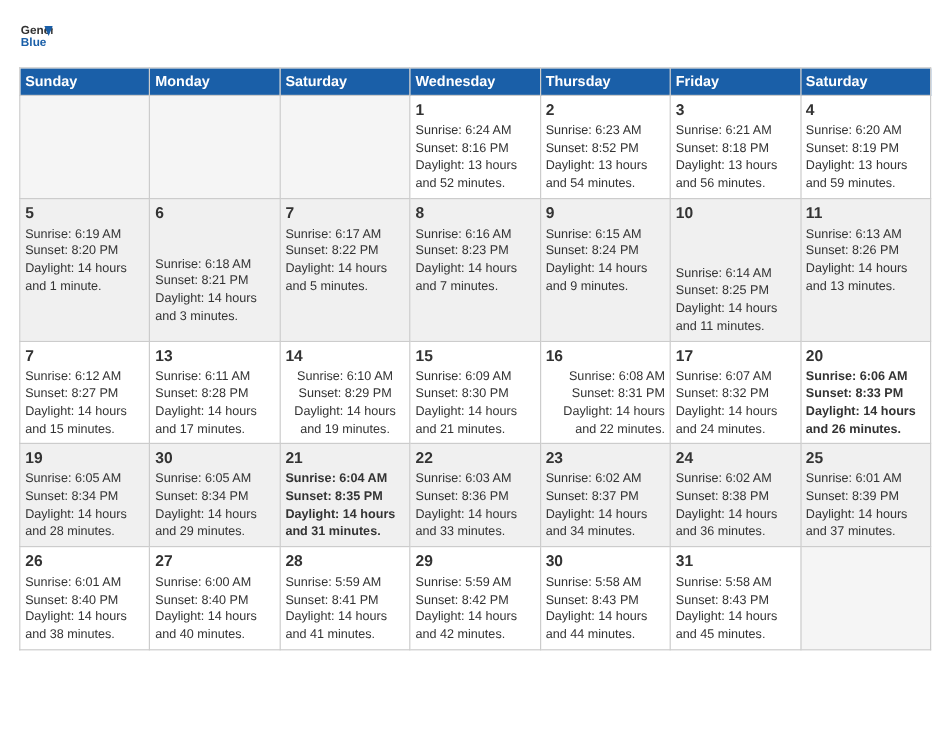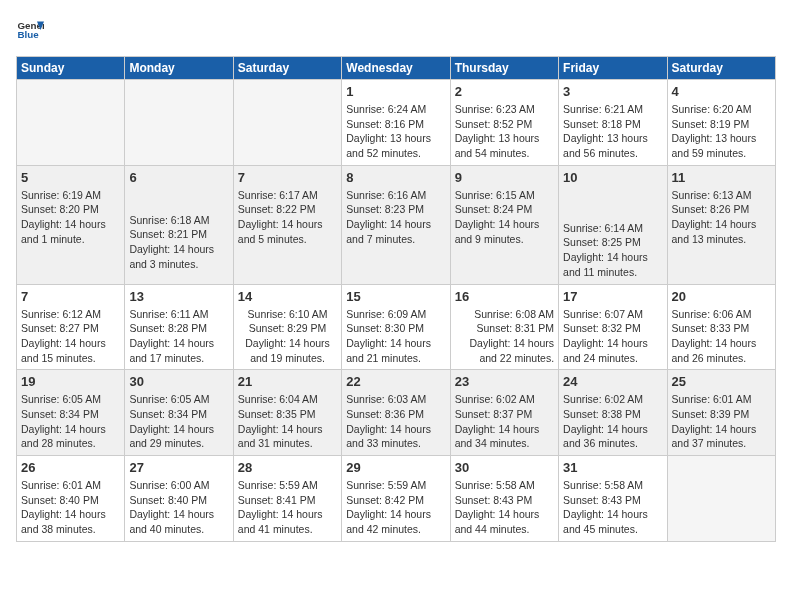--- a/index.html
+++ b/index.html
@@ -228,21 +228,21 @@
         </td>
         <td>
           <div class="day-number">17</div>
           <div class="day-info" style="white-space: pre-line;">Sunrise: 6:07 AM
 Sunset: 8:32 PM
 Daylight: 14 hours
 and 24 minutes.</div>
         </td>
         <td>
           <div class="day-number">20</div>
-          <div class="day-info" style="white-space: pre-line;">Sunrise: 6:06 AM
+          <div class="day-info" style="white-space: pre-line; font-weight: bold;">Sunrise: 6:06 AM
 Sunset: 8:33 PM
 Daylight: 14 hours
 and 26 minutes.</div>
         </td>
       </tr>
       <tr class="row-alt">
         <td>
           <div class="day-number">19</div>
           <div class="day-info" style="white-space: pre-line;">Sunrise: 6:05 AM
 Sunset: 8:34 PM
@@ -251,21 +251,21 @@
         </td>
         <td>
           <div class="day-number">30</div>
           <div class="day-info" style="white-space: pre-line;">Sunrise: 6:05 AM
 Sunset: 8:34 PM
 Daylight: 14 hours
 and 29 minutes.</div>
         </td>
         <td>
           <div class="day-number">21</div>
-          <div class="day-info" style="white-space: pre-line;">Sunrise: 6:04 AM
+          <div class="day-info" style="white-space: pre-line; font-weight: bold;">Sunrise: 6:04 AM
 Sunset: 8:35 PM
 Daylight: 14 hours
 and 31 minutes.</div>
         </td>
         <td>
           <div class="day-number">22</div>
           <div class="day-info" style="white-space: pre-line;">Sunrise: 6:03 AM
 Sunset: 8:36 PM
 Daylight: 14 hours
 and 33 minutes.</div>

